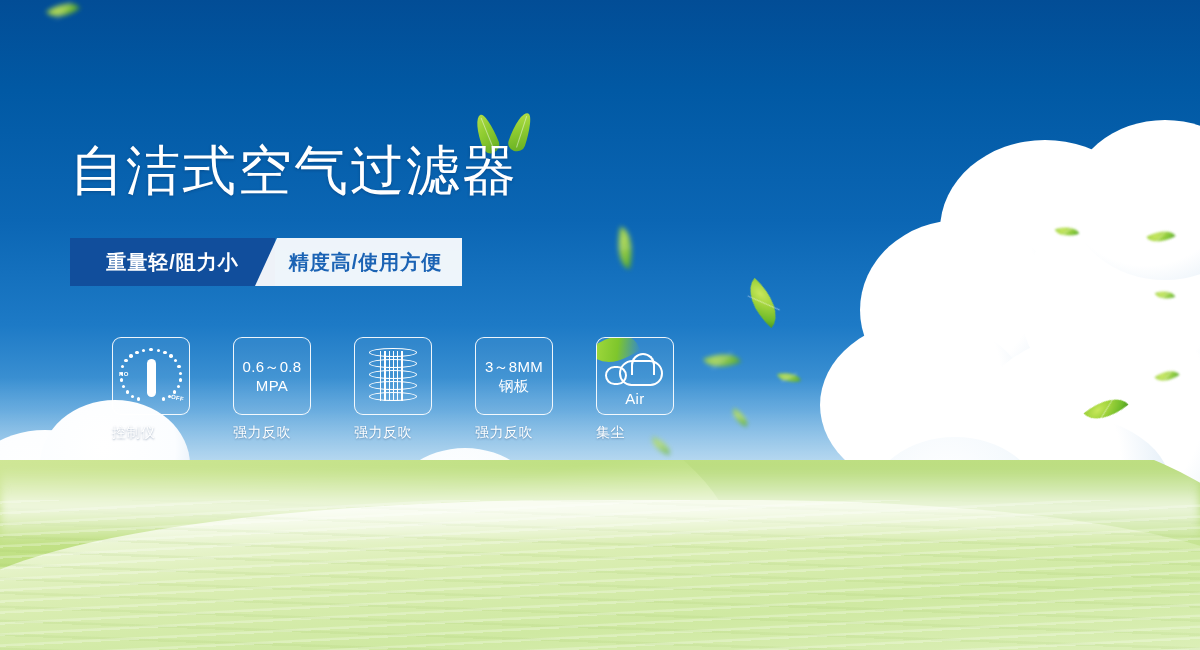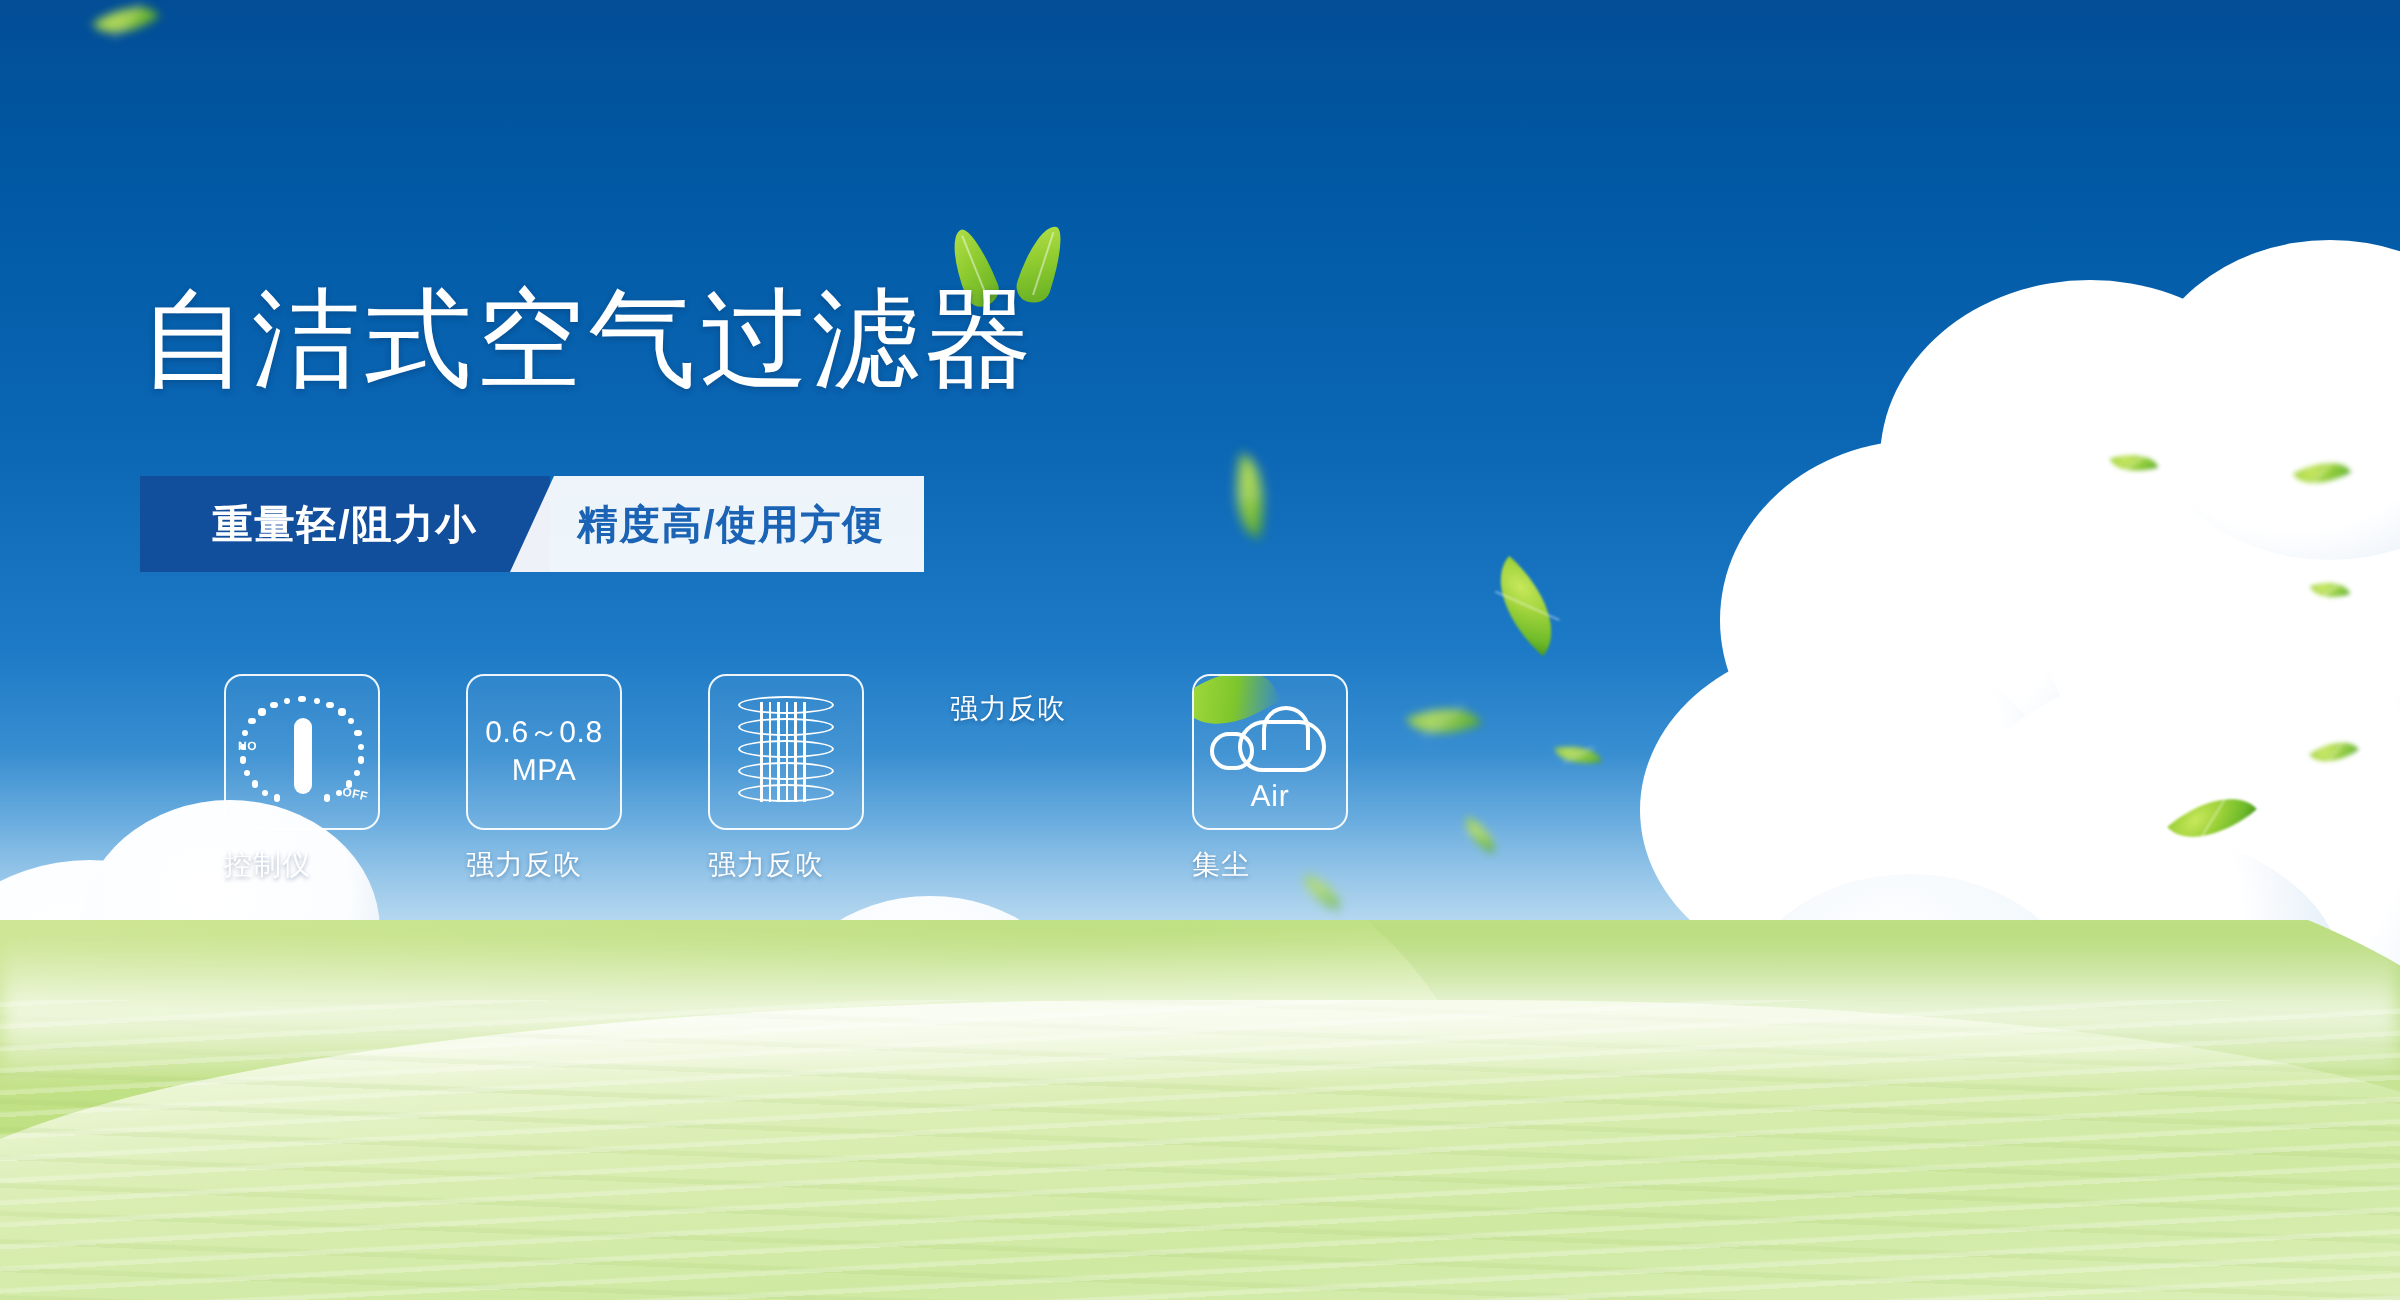--- a/index.html
+++ b/index.html
@@ -347,20 +347,26 @@
           <div class="ring" style="top:11px;"></div>
           <div class="ring" style="top:22px;"></div>
           <div class="ring" style="top:33px;"></div>
           <div class="ring" style="top:44px;"></div>
         </div>
       </div>
       <div class="feat-label">强力反吹</div>
     </div>
 
     <div class="feat">
+      <div class="feat-box">
+        <div class="feat-text">
+          <div>3～8MM</div>
+          <div>钢板</div>
+        </div>
+      </div>
       <div class="feat-label">强力反吹</div>
     </div>
 
     <div class="feat">
       <div class="feat-box">
         <div class="airicon">
           <div class="swoosh"></div>
           <div class="cl-small"></div>
           <div class="cl-bump"></div>
           <div class="cl-big"></div>

